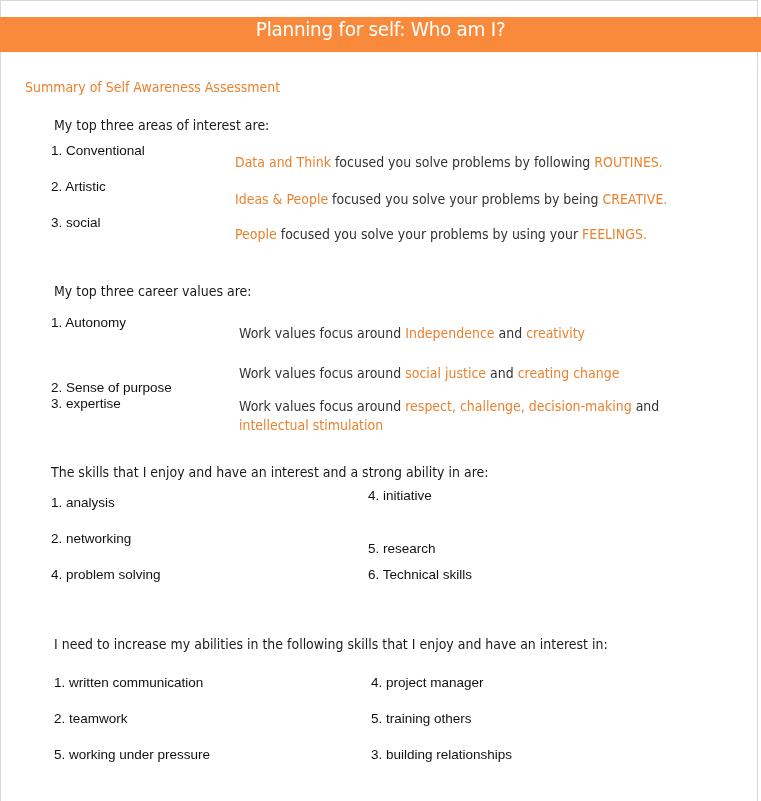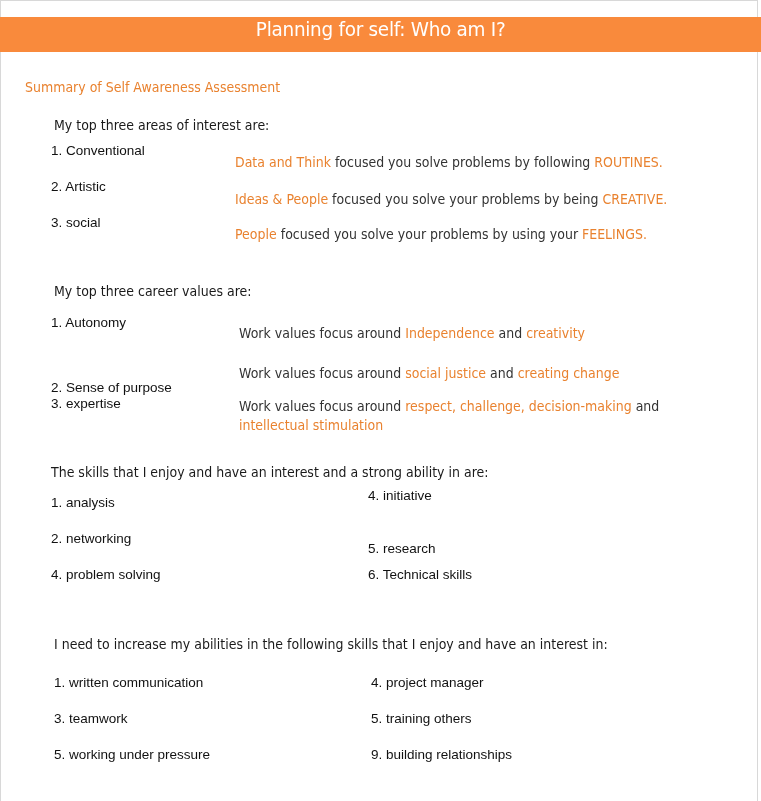--- a/index.html
+++ b/index.html
@@ -124,17 +124,17 @@
 <div class="abs list-item" style="left:51px; top:495px;">1. analysis</div>
 <div class="abs list-item" style="left:51px; top:531px;">2. networking</div>
 <div class="abs list-item" style="left:51px; top:567px;">4. problem solving</div>
 <div class="abs list-item" style="left:368px; top:488px;">4. initiative</div>
 <div class="abs list-item" style="left:368px; top:531px;margin-top:10px;">5. research</div>
 <div class="abs list-item" style="left:368px; top:567px;text-align:center;">6. Technical skills</div>
 
 <div class="abs section-heading" style="left:54px; top:636px;">I need to increase my abilities in the following skills that I enjoy and have an interest in:</div>
 
 <div class="abs list-item" style="left:54px; top:675px;">1. written communication</div>
-<div class="abs list-item" style="left:54px; top:711px;">3. teamwork</div>
+<div class="abs list-item" style="left:54px; top:711px;">2. teamwork</div>
 <div class="abs list-item" style="left:54px; top:747px;">5. working under pressure</div>
 <div class="abs list-item" style="left:371px; top:675px;">4. project manager</div>
 <div class="abs list-item" style="left:371px; top:711px;">5. training others</div>
-<div class="abs list-item" style="left:371px; top:747px;">9. building relationships</div>
+<div class="abs list-item" style="left:371px; top:747px;">3. building relationships</div>
 
 </body></html>

